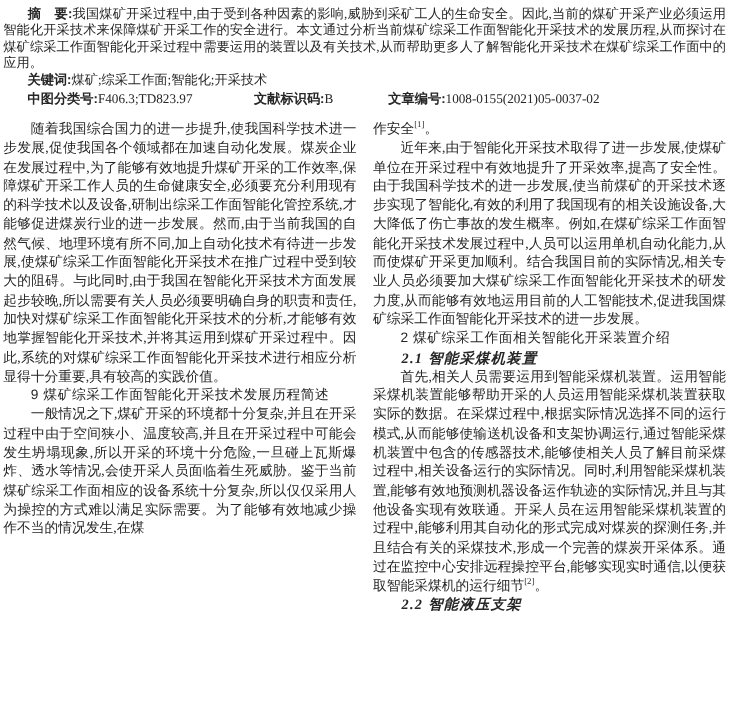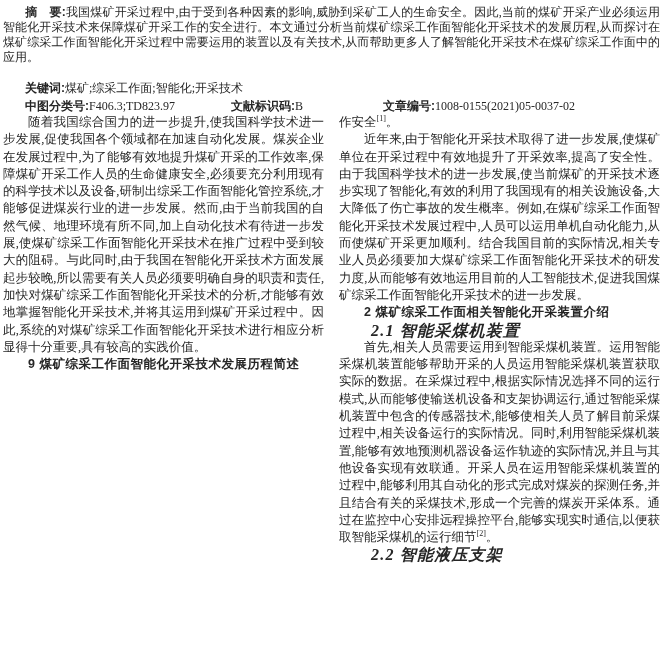--- a/index.html
+++ b/index.html
@@ -21,63 +21,64 @@
   }
   .abstract {
     text-align: justify;
   }
   .abstract .lead-indent { display: inline-block; width: 22px; }
   .blabel {
     font-family: Liberation Sans, sans-serif;
     font-weight: bold;
   }
   .kwline {
-    margin-top: 16px;
+    margin-top: 0px;
     padding-left: 22px;
   }
   .metaline {
     margin-top: 3px;
     padding-left: 22px;
     display: flex;
     align-items: center;
   }
   .metaline .mitem2 { margin-left: 56px; }
-  .metaline .mitem3 { margin-left: 80px; }
+  .metaline .mitem3 { margin-left: 50px; }
   
   .columns {
     display: flex;
     gap: 15px;
     padding: 0 4px 0 3px;
+    margin-top: 11px;
     height: 536px;
     overflow: hidden;
   }
   .col {
     width: 321px;
     font-size: 12.5px;
     line-height: 17.3px;
     text-align: justify;
   }
   .col p {
     text-indent: 2em;
   }
   .col p.noindent {
     text-indent: 0;
   }
   .sec-heading {
     font-family: "Liberation Sans", "DejaVu Sans", sans-serif;
-    font-weight: bold;
+    font-weight: normal;
     font-size: 12.5px;
     text-indent: 2em;
     letter-spacing: 0.5px;
   }
   .subsec-heading {
     font-family: "Liberation Serif", "DejaVu Serif", serif;
     font-weight: bold;
     font-style: italic;
-    font-size: 16px;
+    font-size: 13px;
     text-indent: 2em;
     letter-spacing: 1.2px;
   }
   sup.ref {
     font-size: 8px;
     line-height: 0;
     vertical-align: super;
   }
 </style>
 </head>
@@ -97,20 +98,21 @@
       <span class="mitem3"><span class="blabel">文章编号:</span><span>1008-0155(2021)05-0037-02</span></span>
     </div>
 
   </div>
 
   <div class="columns">
 
     <div class="col">
       <p>随着我国综合国力的进一步提升,使我国科学技术进一步发展,促使我国各个领域都在加速自动化发展。煤炭企业在发展过程中,为了能够有效地提升煤矿开采的工作效率,保障煤矿开采工作人员的生命健康安全,必须要充分利用现有的科学技术以及设备,研制出综采工作面智能化管控系统,才能够促进煤炭行业的进一步发展。然而,由于当前我国的自然气候、地理环境有所不同,加上自动化技术有待进一步发展,使煤矿综采工作面智能化开采技术在推广过程中受到较大的阻碍。与此同时,由于我国在智能化开采技术方面发展起步较晚,所以需要有关人员必须要明确自身的职责和责任,加快对煤矿综采工作面智能化开采技术的分析,才能够有效地掌握智能化开采技术,并将其运用到煤矿开采过程中。因此,系统的对煤矿综采工作面智能化开采技术进行相应分析显得十分重要,具有较高的实践价值。</p>
       <div class="sec-heading">9 煤矿综采工作面智能化开采技术发展历程简述</div>
+      <p>一般情况之下,煤矿开采的环境都十分复杂,并且在开采过程中由于空间狭小、温度较高,并且在开采过程中可能会发生坍塌现象,所以开采的环境十分危险,一旦碰上瓦斯爆炸、透水等情况,会使开采人员面临着生死威胁。鉴于当前煤矿综采工作面相应的设备系统十分复杂,所以仅仅采用人为操控的方式难以满足实际需要。为了能够有效地减少操作不当的情况发生,在煤</p>
     </div>
 
     <div class="col">
       <p class="noindent"><span>作安全</span><sup class="ref">[1]</sup><span>。</span></p>
       <p>近年来,由于智能化开采技术取得了进一步发展,使煤矿单位在开采过程中有效地提升了开采效率,提高了安全性。由于我国科学技术的进一步发展,使当前煤矿的开采技术逐步实现了智能化,有效的利用了我国现有的相关设施设备,大大降低了伤亡事故的发生概率。例如,在煤矿综采工作面智能化开采技术发展过程中,人员可以运用单机自动化能力,从而使煤矿开采更加顺利。结合我国目前的实际情况,相关专业人员必须要加大煤矿综采工作面智能化开采技术的研发力度,从而能够有效地运用目前的人工智能技术,促进我国煤矿综采工作面智能化开采技术的进一步发展。</p>
       <div class="sec-heading">2 煤矿综采工作面相关智能化开采装置介绍</div>
       <div class="subsec-heading">2.1 智能采煤机装置</div>
       <p><span>首先,相关人员需要运用到智能采煤机装置。运用智能采煤机装置能够帮助开采的人员运用智能采煤机装置获取实际的数据。在采煤过程中,根据实际情况选择不同的运行模式,从而能够使输送机设备和支架协调运行,通过智能采煤机装置中包含的传感器技术,能够使相关人员了解目前采煤过程中,相关设备运行的实际情况。同时,利用智能采煤机装置,能够有效地预测机器设备运作轨迹的实际情况,并且与其他设备实现有效联通。开采人员在运用智能采煤机装置的过程中,能够利用其自动化的形式完成对煤炭的探测任务,并且结合有关的采煤技术,形成一个完善的煤炭开采体系。通过在监控中心安排远程操控平台,能够实现实时通信,以便获取智能采煤机的运行细节</span><sup class="ref">[2]</sup><span>。</span></p>
       <div class="subsec-heading">2.2 智能液压支架</div>
     </div>

